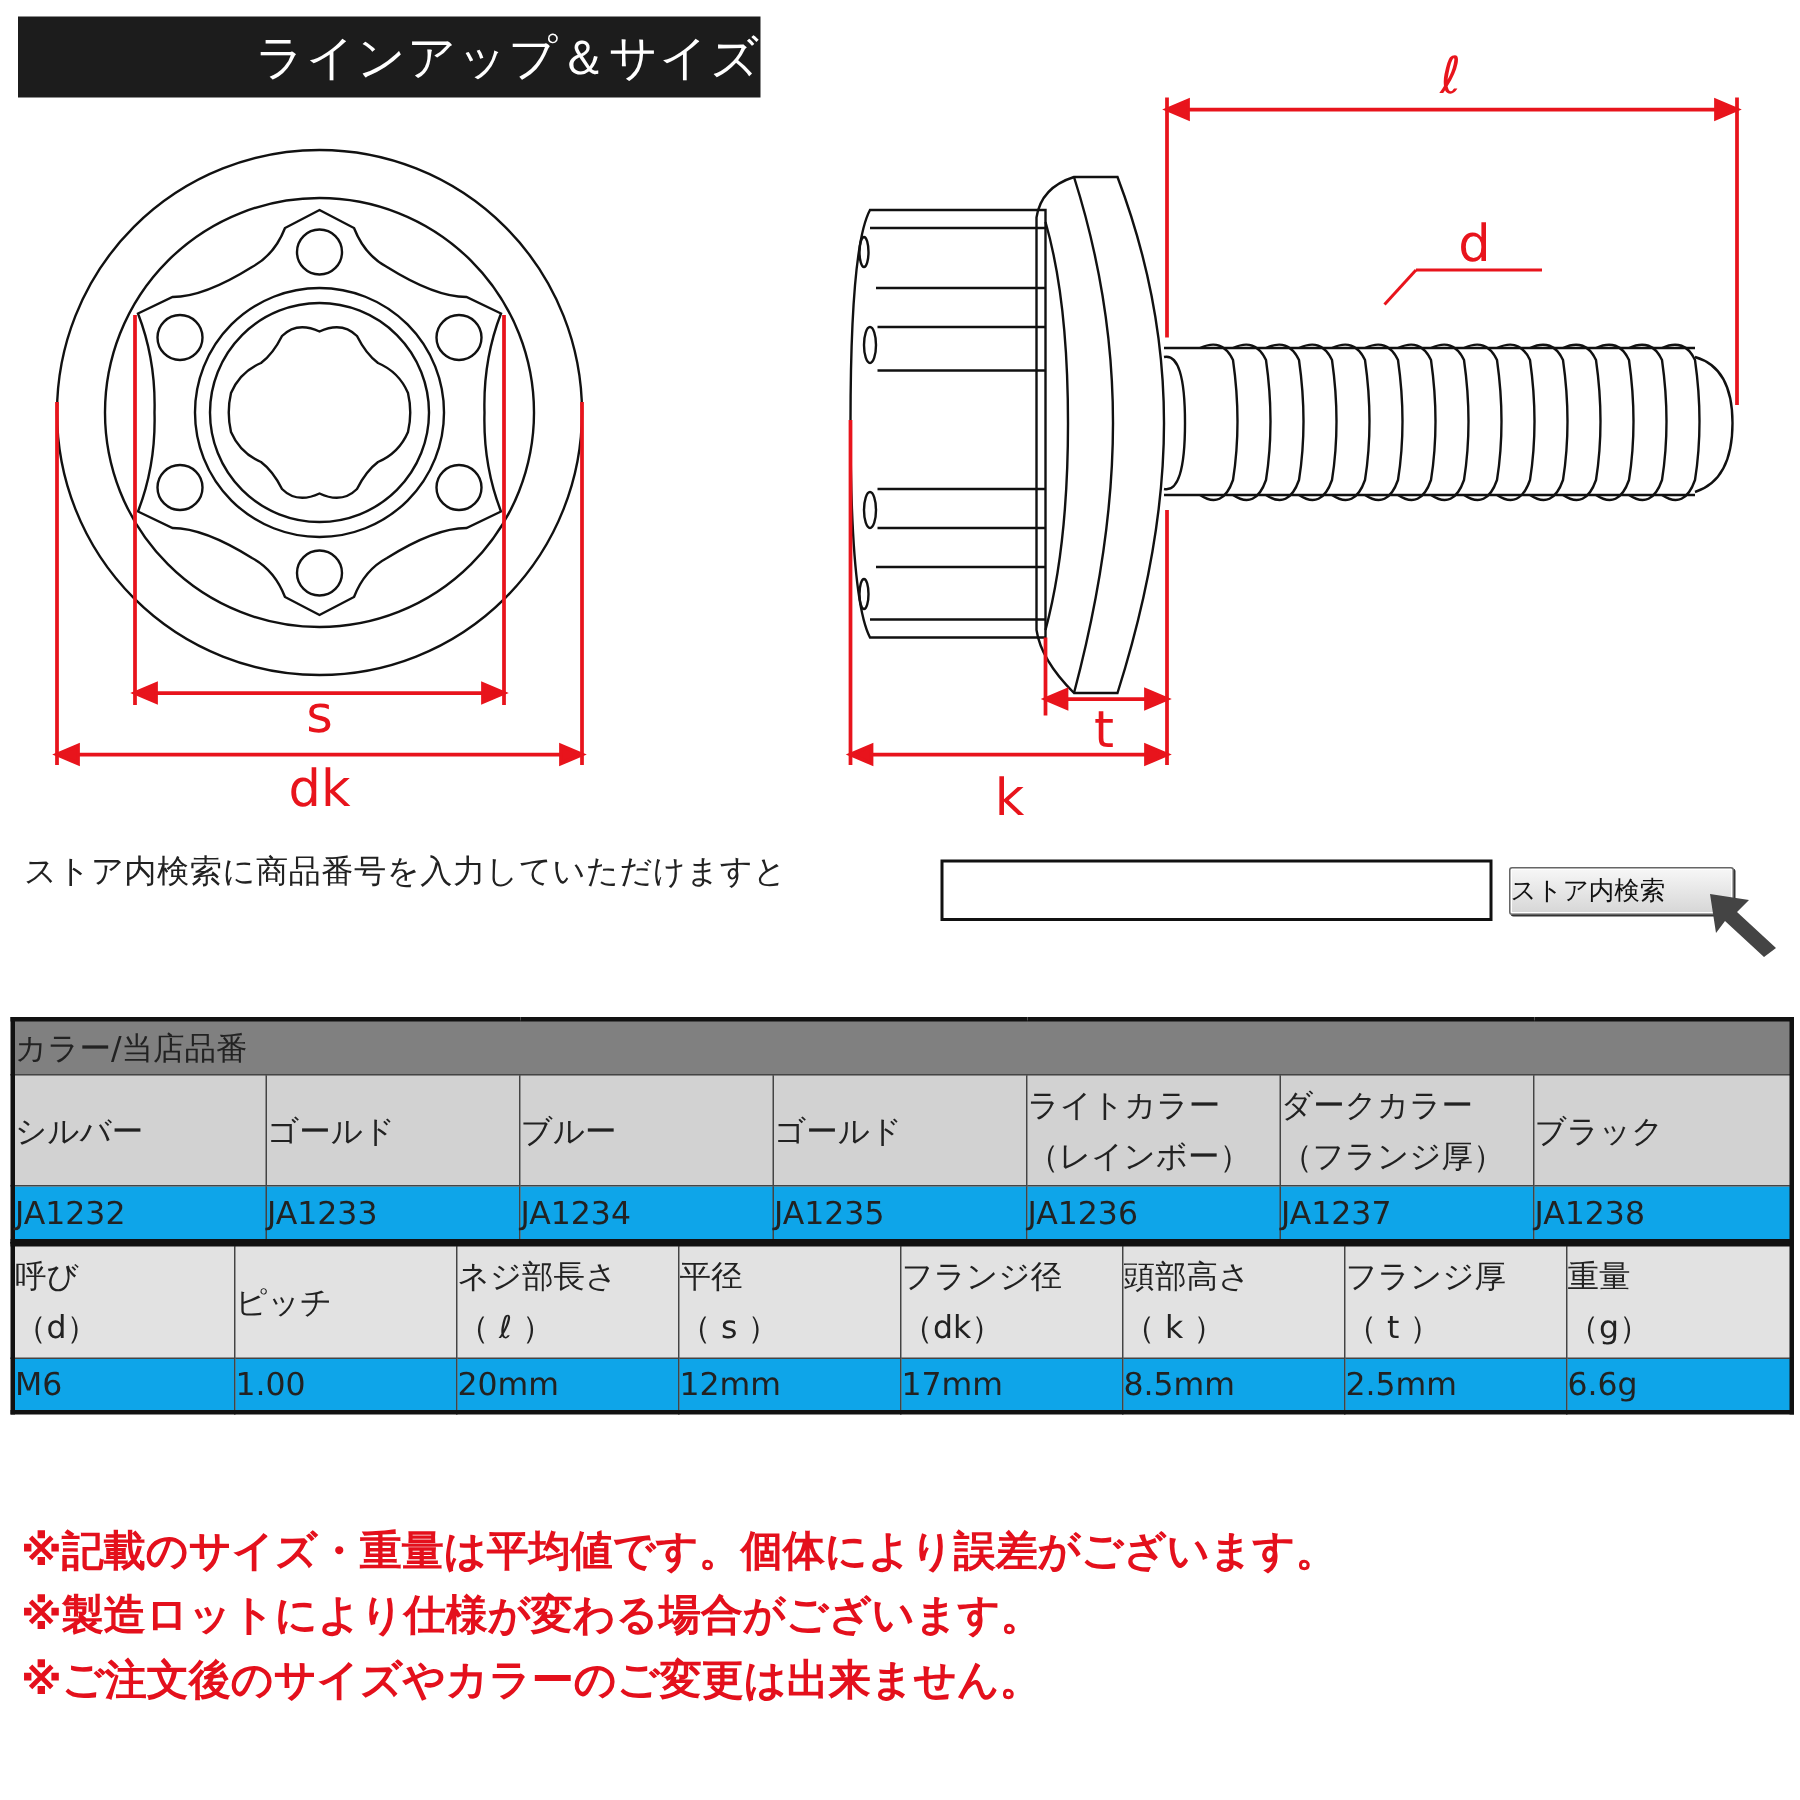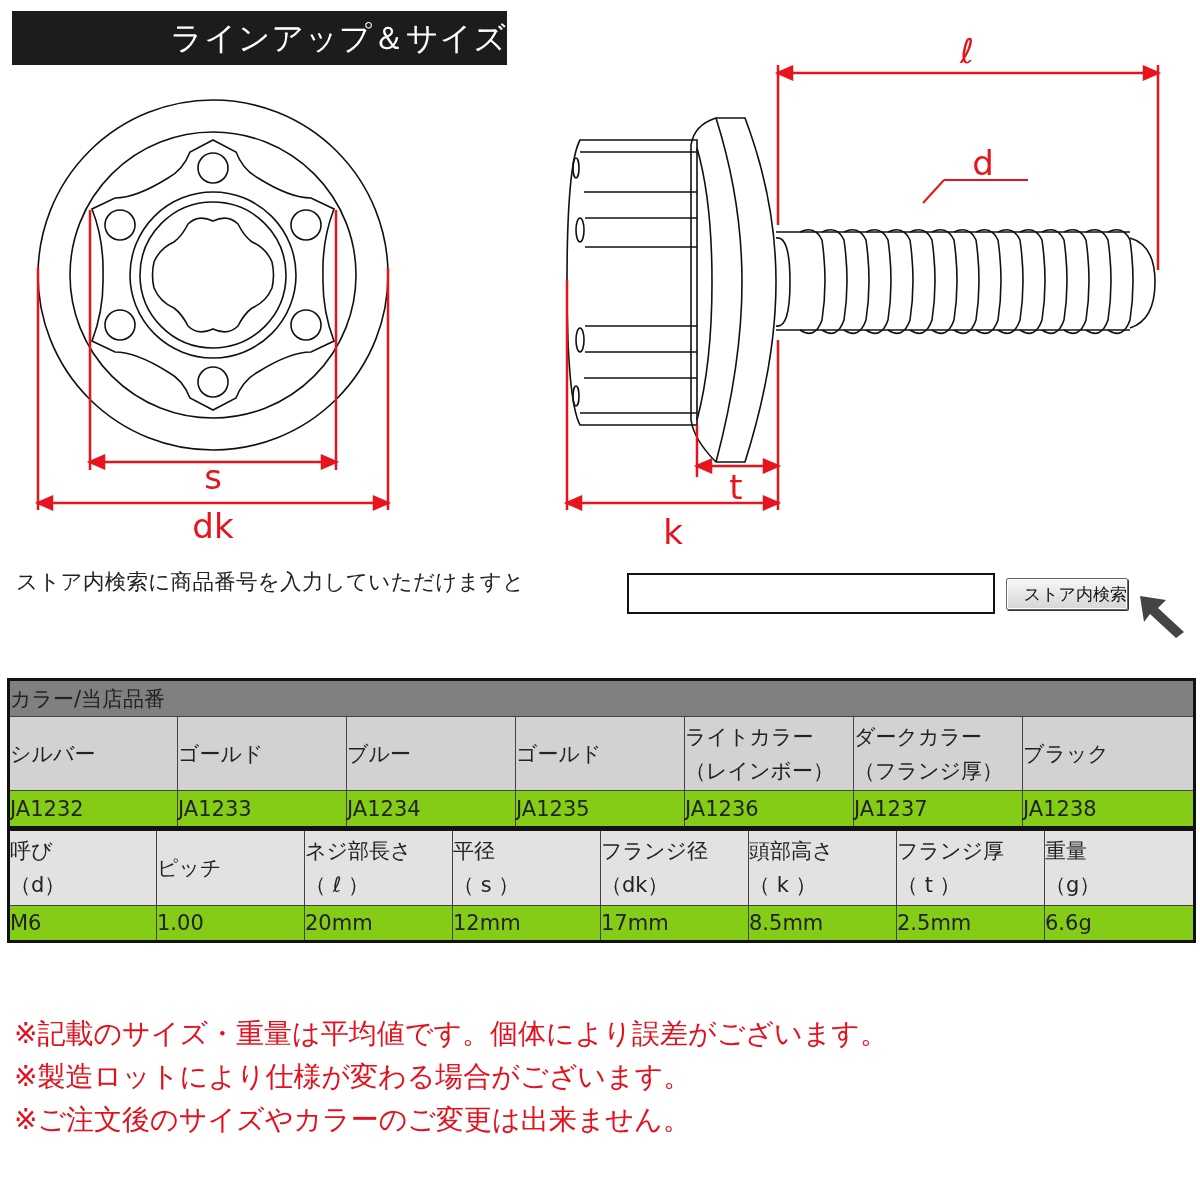--- a/index.html
+++ b/index.html
@@ -21,50 +21,50 @@
 
   .search-text {
     position: absolute; left: 16px; top: 568px; width: 600px;
     font-size: 21.5px; line-height: 28px; color: #222; letter-spacing: 0.3px;
   }
   .search-input {
     position: absolute; left: 627px; top: 573px; width: 368px; height: 41px;
     border: 2px solid #111; background: #fff; font-size: 16px; padding: 0 8px;
   }
   .search-button {
-    position: absolute; left: 1006px; top: 578px; width: 122px; height: 32px;
+    position: absolute; left: 1006px; top: 578px; width: 150px; height: 32px;
     border: 1px solid #666; border-radius: 2px;
     background: linear-gradient(#f7f7f7, #d6d6d6);
-    font-size: 17px; color: #111; text-align: right; line-height: 30px;
+    font-size: 17px; color: #111; text-align: left; line-height: 30px;
     box-shadow: inset 0 0 0 1px #fff, 1px 1px 0 #333;
   }
   .cursor { position: absolute; left: 1136px; top: 592px; }
 
   table.spec {
     position: absolute; border-collapse: collapse; table-layout: fixed;
     border: 3px solid #111;
   }
   table.spec td {
     border: 1px solid #444; text-align: left; vertical-align: middle;
     font-size: 21px; color: #222; padding: 0; line-height: 34px;
   }
   .color-table { left: 7px; top: 678px; width: 1186px; }
   .hdr-dark td { background: #808080; height: 37px; border-bottom: 2px solid #333; }
   .hdr-light td { background: #a3a3a3; height: 36px; border-bottom: 2px solid #333; }
   .names td { background: #d2d2d2; height: 74px; line-height: 34px; }
   .labels td { background: #e2e2e2; height: 76px; line-height: 35px; }
-  .vals td { background: #84cc16; height: 36px; }
+  .vals td { background: #0ea5e9; height: 36px; }
   .vals.c td { height: 37px; border-bottom: 2px solid #333; }
   .size-table { left: 7px; top: 828px; width: 1186px; }
 
   .notes {
     position: absolute; left: 14px; top: 1012px; color: #e4101c;
     font-size: 28px; line-height: 43px; letter-spacing: 0;
   }
-  .notes div { white-space: nowrap; }
+  .notes div { white-space: nowrap; font-weight: bold; }
 </style>
 </head>
 <body>
 
 <div class="title-bar">ラインアップ＆サイズ</div>
 
 <div class="diagram">
   <svg width="1200" height="500" viewBox="0 60 1200 500">
 
     <g fill="none" stroke="#111" stroke-width="1.6">

